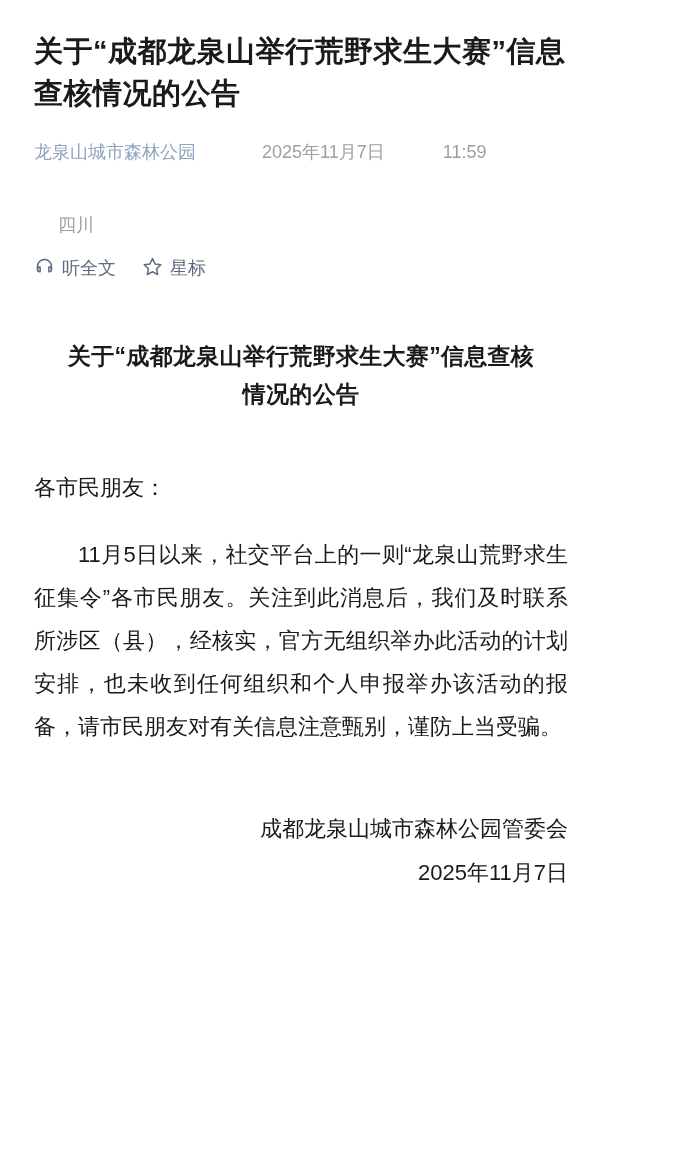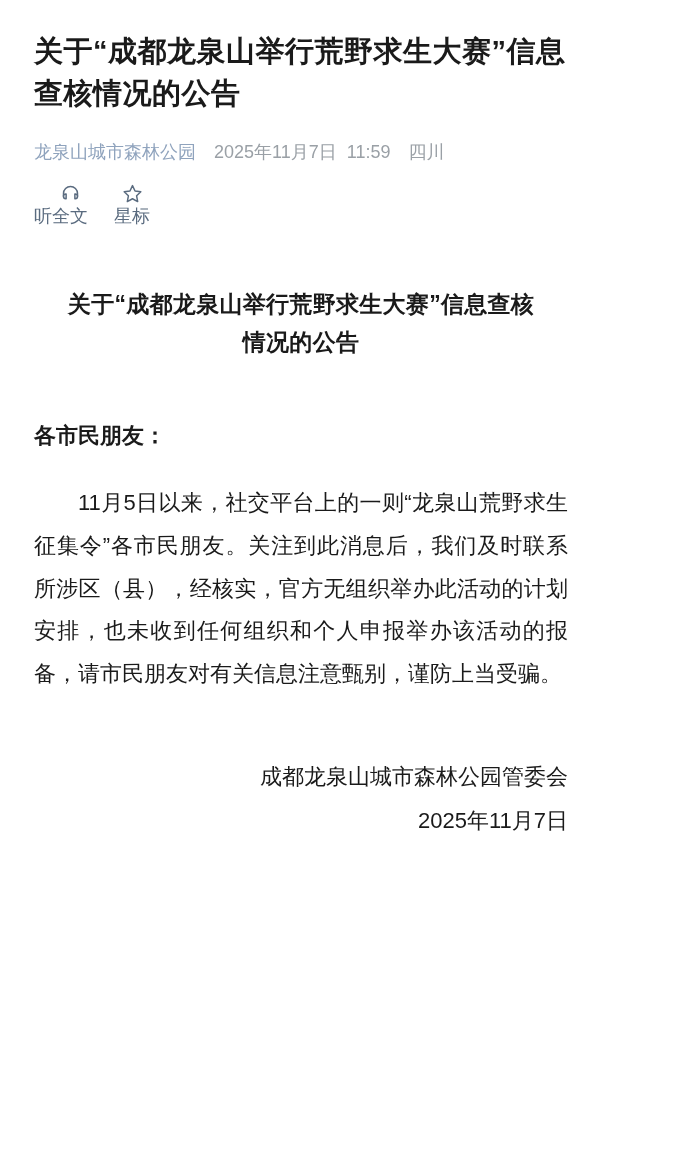--- a/index.html
+++ b/index.html
@@ -32,50 +32,51 @@
     word-break: break-all;
   }
   .meta-row {
     margin-top: 26px;
     display: flex;
     align-items: center;
     flex-wrap: wrap;
     font-size: 18px;
     color: #9aa0a6;
     line-height: 1.4;
+    gap: 48px;
   }
   .meta-account {
     color: #8fa3bd;
     margin-right: 18px;
   }
   .meta-date {
     color: #9aa0a6;
     margin-right: 10px;
   }
   .meta-time {
     color: #9aa0a6;
     margin-right: 18px;
   }
   .meta-region {
     color: #9aa0a6;
+    margin-left: 24px;
   }
   .action-row {
     margin-top: 18px;
     display: flex;
     align-items: center;
     font-size: 18px;
     color: #5b6a7d;
   }
   .action-item {
     display: flex;
-    align-items: flex-end;
+    align-items: flex-start;
     margin-right: 26px;
     cursor: pointer;
     color: #5a6b7f;
-    flex-direction: column;
   }
   .action-item .icon {
     display: inline-flex;
     align-items: center;
     justify-content: center;
     margin-right: 7px;
   }
   .action-label { font-size: 18px; }
 
   .body-title {
@@ -86,21 +87,20 @@
     font-weight: bold;
     line-height: 1.65;
     letter-spacing: 0.3px;
     color: #1a1a1a;
   }
   .salutation {
     margin-top: 54px;
     font-size: 22px;
     line-height: 1.8;
     color: #1a1a1a;
-    font-weight: bold;
   }
   .para {
     margin-top: 26px;
     font-size: 22px;
     line-height: 1.95;
     text-align: justify;
     text-justify: inter-ideograph;
     text-indent: 2em;
     color: #1a1a1a;
     word-break: break-all;

